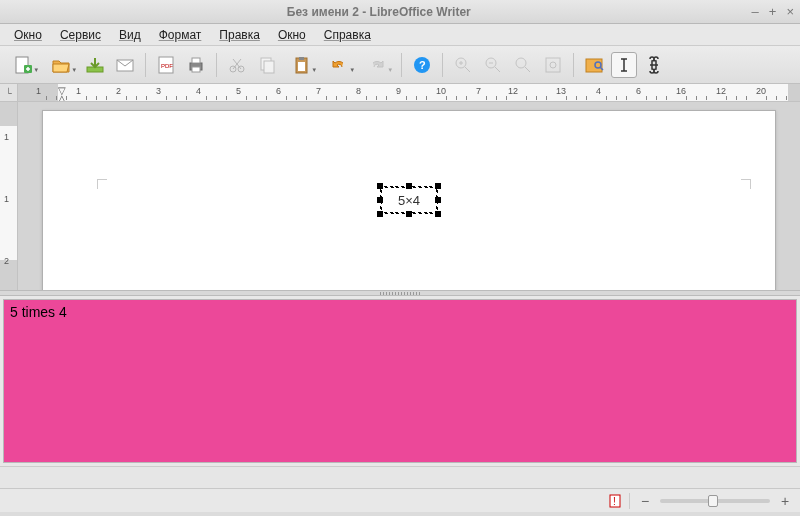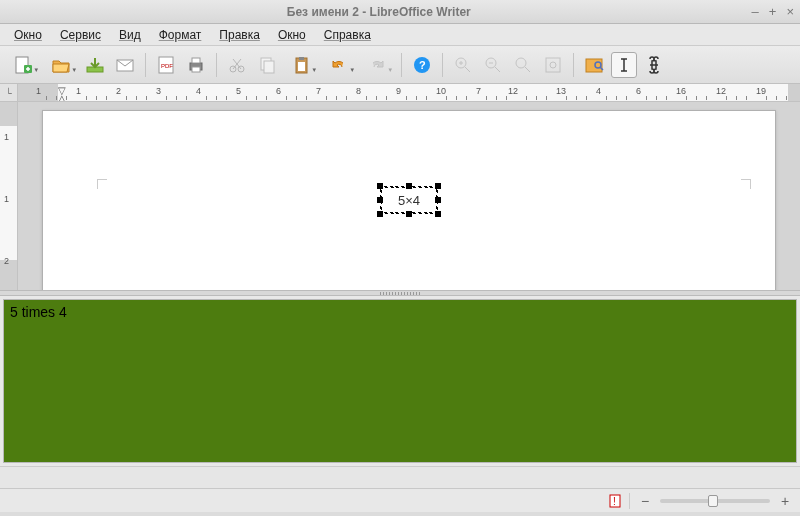--- a/index.html
+++ b/index.html
@@ -50,21 +50,21 @@
 .formula-frame { position:absolute; inset:-3px; pointer-events:none; }
 .fh { position:absolute; width:6px; height:6px; background:#000; }
 .fedge { position:absolute; background: repeating-linear-gradient(45deg,#000 0 2px,#fff 2px 4px); }
 
 
 .splitter { height: 6px; background: #d8d8d8; border-top:1px solid #bbb; border-bottom:1px solid #bbb; display:flex; align-items:center; justify-content:center; cursor: row-resize; }
 .splitter-grip { width:40px; height:3px; background:repeating-linear-gradient(90deg,#999 0 1px, transparent 1px 3px); }
 
 
 .feditor { height: 170px; background: #e8e8e8; padding: 3px; }
-.feditor-inner { width:100%; height:100%; background:#4d7c0f; border:1px solid #b8b8b8; padding:4px 6px; font-family: "Liberation Mono", monospace; font-size: 14px; color:#000; }
+.feditor-inner { width:100%; height:100%; background:#ec4899; border:1px solid #b8b8b8; padding:4px 6px; font-family: "Liberation Mono", monospace; font-size: 14px; color:#000; }
 
 
 .gap { height: 22px; background: #e6e6e6; border-top:1px solid #ccc; }
 
 
 .statusbar { height: 24px; background: #e8e8e8; border-top: 1px solid #c8c8c8; display:flex; align-items:center; padding: 0 8px; gap:8px; }
 .statusbar .spacer { flex:1; }
 .zoom-slider { display:flex; align-items:center; gap:8px; }
 .zline { width:110px; height:4px; background:#ccc; border-radius:2px; position:relative; }
 .zknob { position:absolute; top:-4px; left:48px; width:10px; height:12px; background:#f4f4f4; border:1px solid #999; border-radius:2px; }
@@ -295,21 +295,21 @@
       <div class="rtick" style="left: 638px;"></div>
       <div class="rtick" style="left: 648px;"></div>
       <span class="rmark" style="left: 658px;">16</span>
       <div class="rtick" style="left: 668px;"></div>
       <div class="rtick" style="left: 678px;"></div>
       <div class="rtick" style="left: 688px;"></div>
       <span class="rmark" style="left: 698px;">12</span>
       <div class="rtick" style="left: 708px;"></div>
       <div class="rtick" style="left: 718px;"></div>
       <div class="rtick" style="left: 728px;"></div>
-      <span class="rmark" style="left: 738px;">19</span>
+      <span class="rmark" style="left: 738px;">20</span>
       <div class="rtick" style="left: 748px;"></div>
       <div class="rtick" style="left: 758px;"></div>
       <div class="rtick" style="left: 768px;"></div>
     </div>
 </div>
 
 <div class="docarea">
   <div class="ruler-v">
     <div class="vshade" style="top:0;height:24px;"></div>
     <div class="vshade" style="bottom:0;height:30px;"></div>

